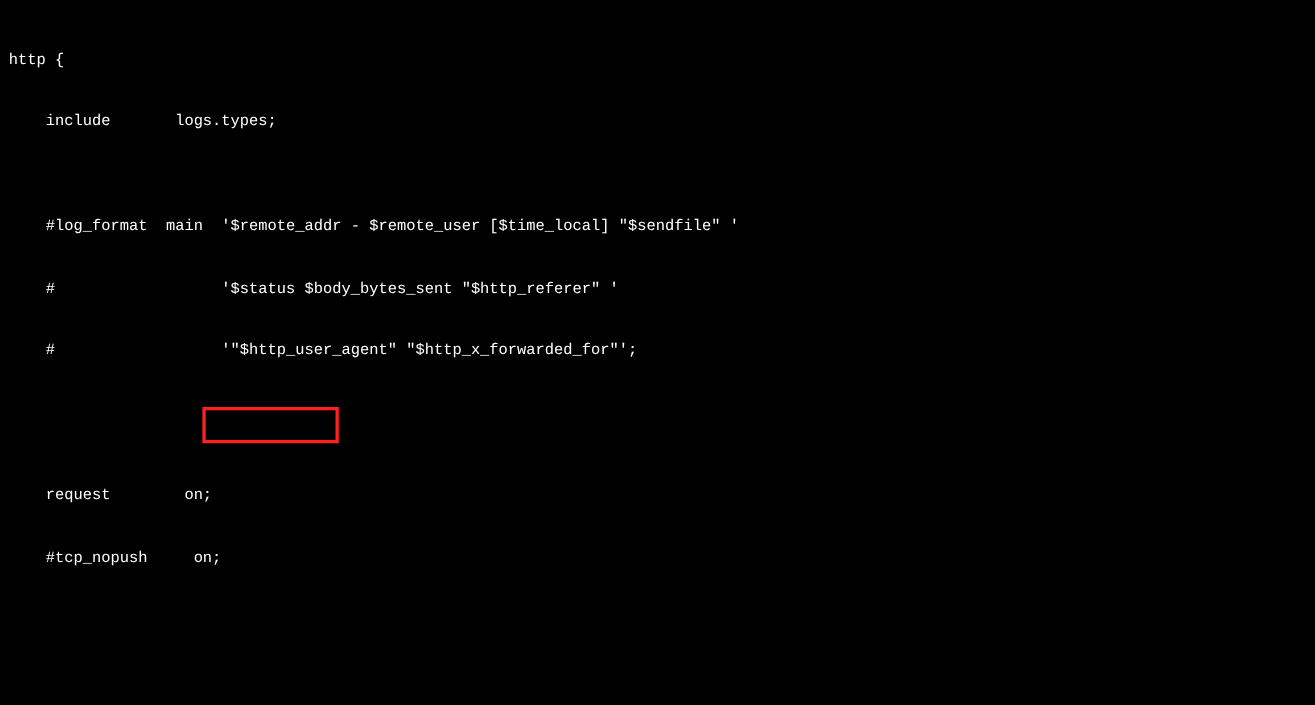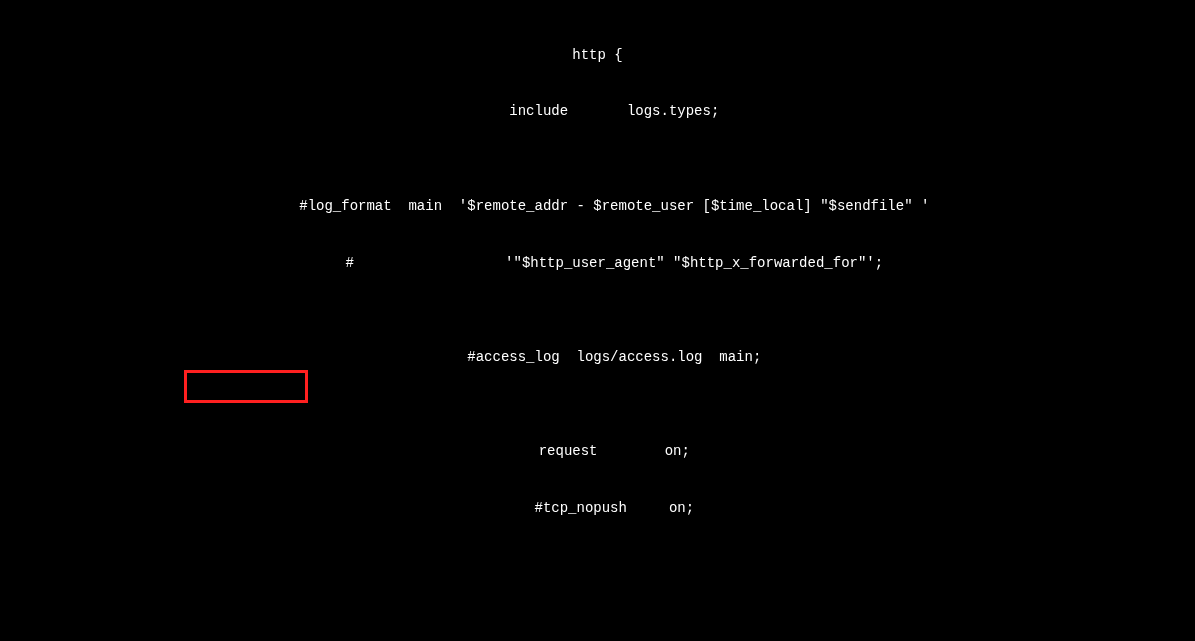--- a/index.html
+++ b/index.html
@@ -23,34 +23,33 @@
       position: relative;
     }
     .highlight-box {
       position: absolute;
       border: 3px solid #ff2020;
       background: transparent;
       pointer-events: none;
     }
     .line {
       display: block;
-      text-align: center;
     }
   </style>
 </head>
 <body>
 
 <div class="code-container">
   <span class="line">http {</span>
   <span class="line">    include       logs.types;</span>
   <span class="line"></span>
   <span class="line">    #log_format  main  '$remote_addr - $remote_user [$time_local] "$sendfile" '</span>
+  <span class="line">    #                  '$status $body_bytes_sent "$http_referer" '</span>
   <span class="line">    #                  '"$http_user_agent" "$http_x_forwarded_for"';</span>
   <span class="line"></span>
-  <span class="line">    #access_log  logs/access.log  main;</span>
   <span class="line"></span>
   <span class="line">    request        on;</span>
   <span class="line">    #tcp_nopush     on;</span>
   <span class="line"></span>
   
   
   <span class="line"></span>
   
   <span class="line"></span>
   

